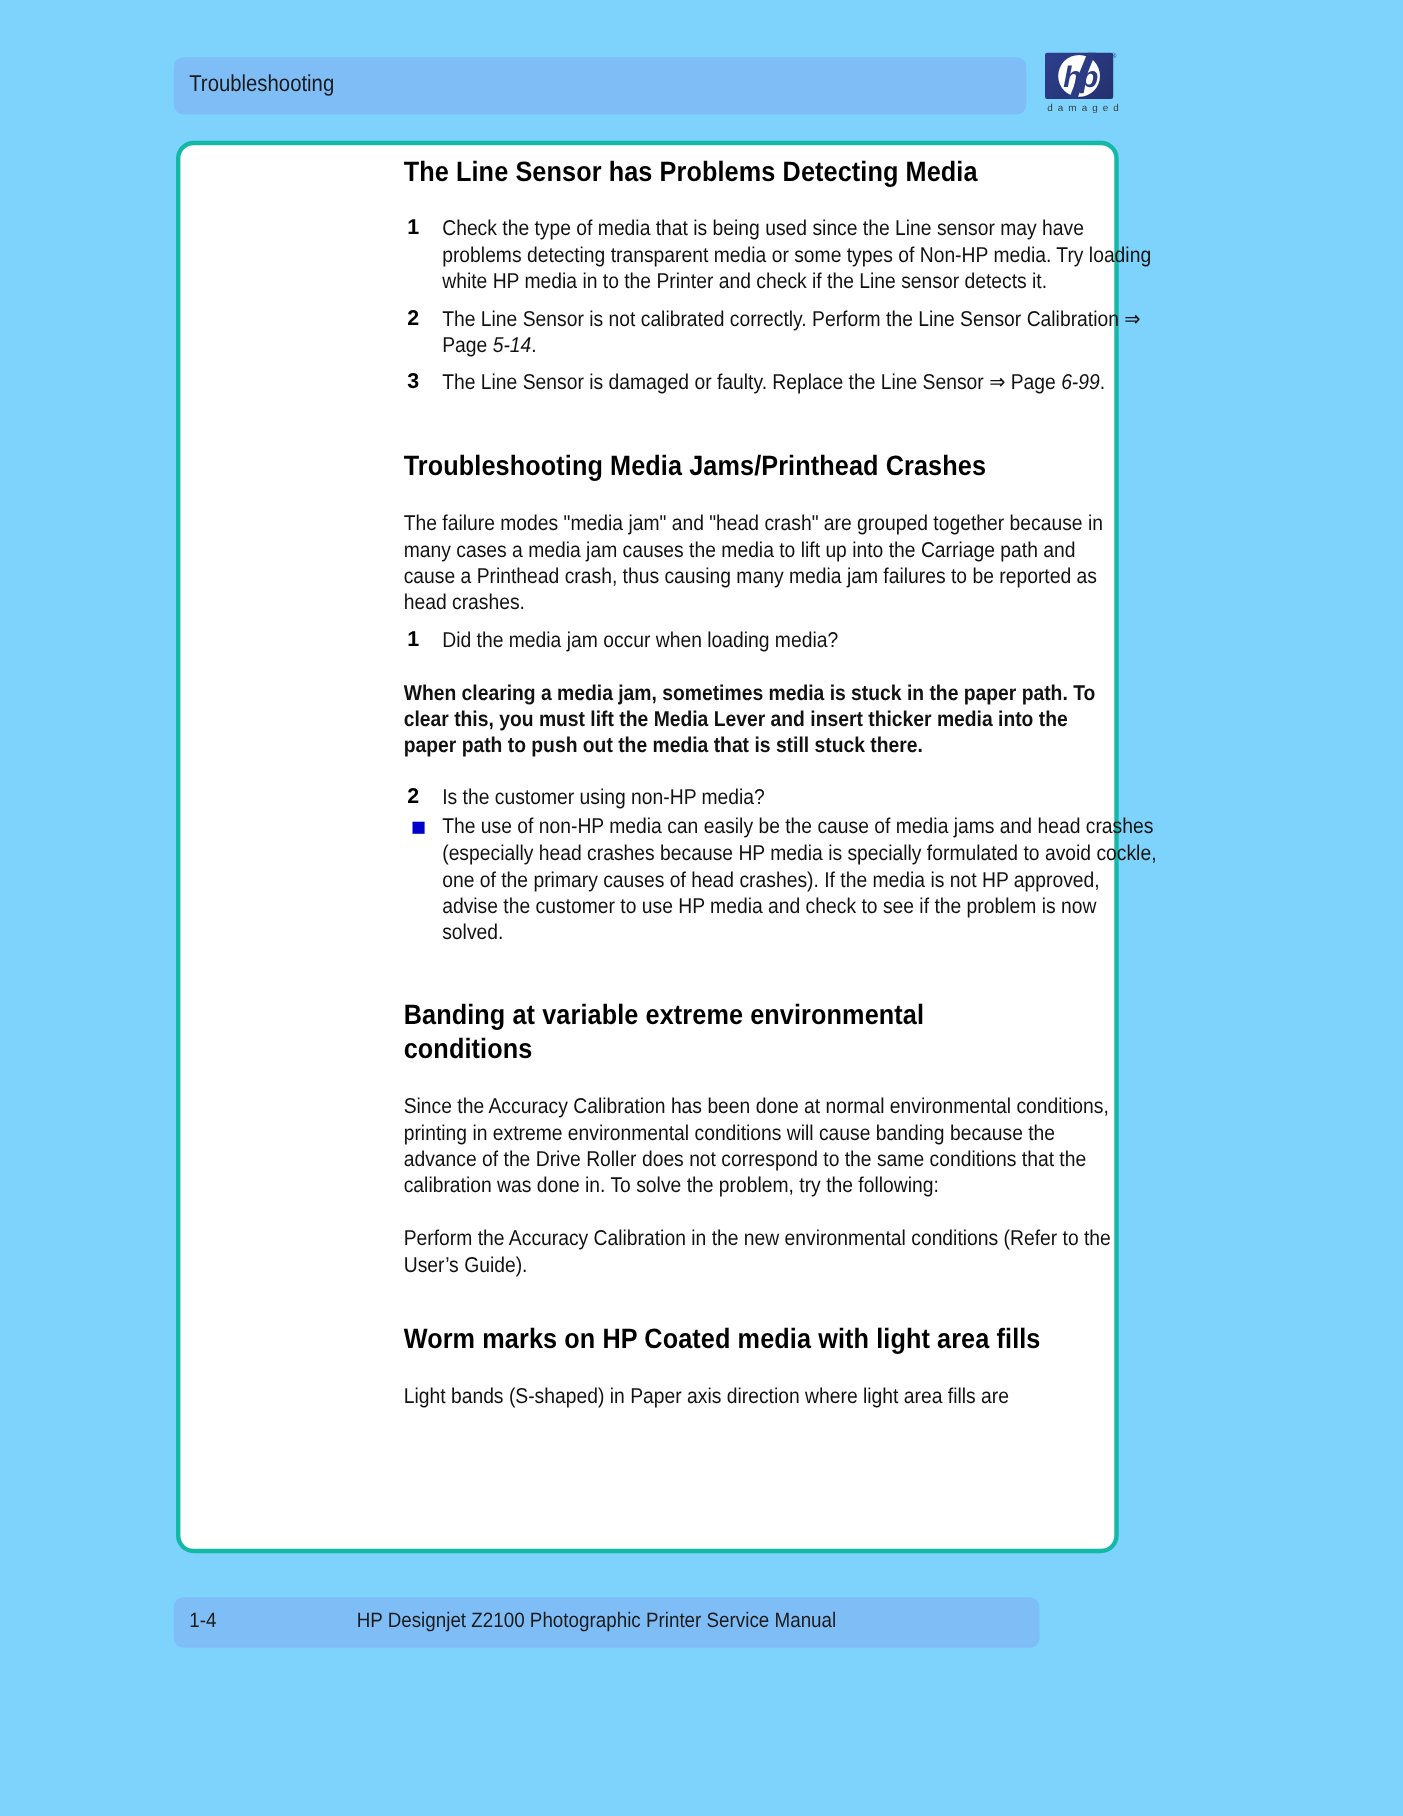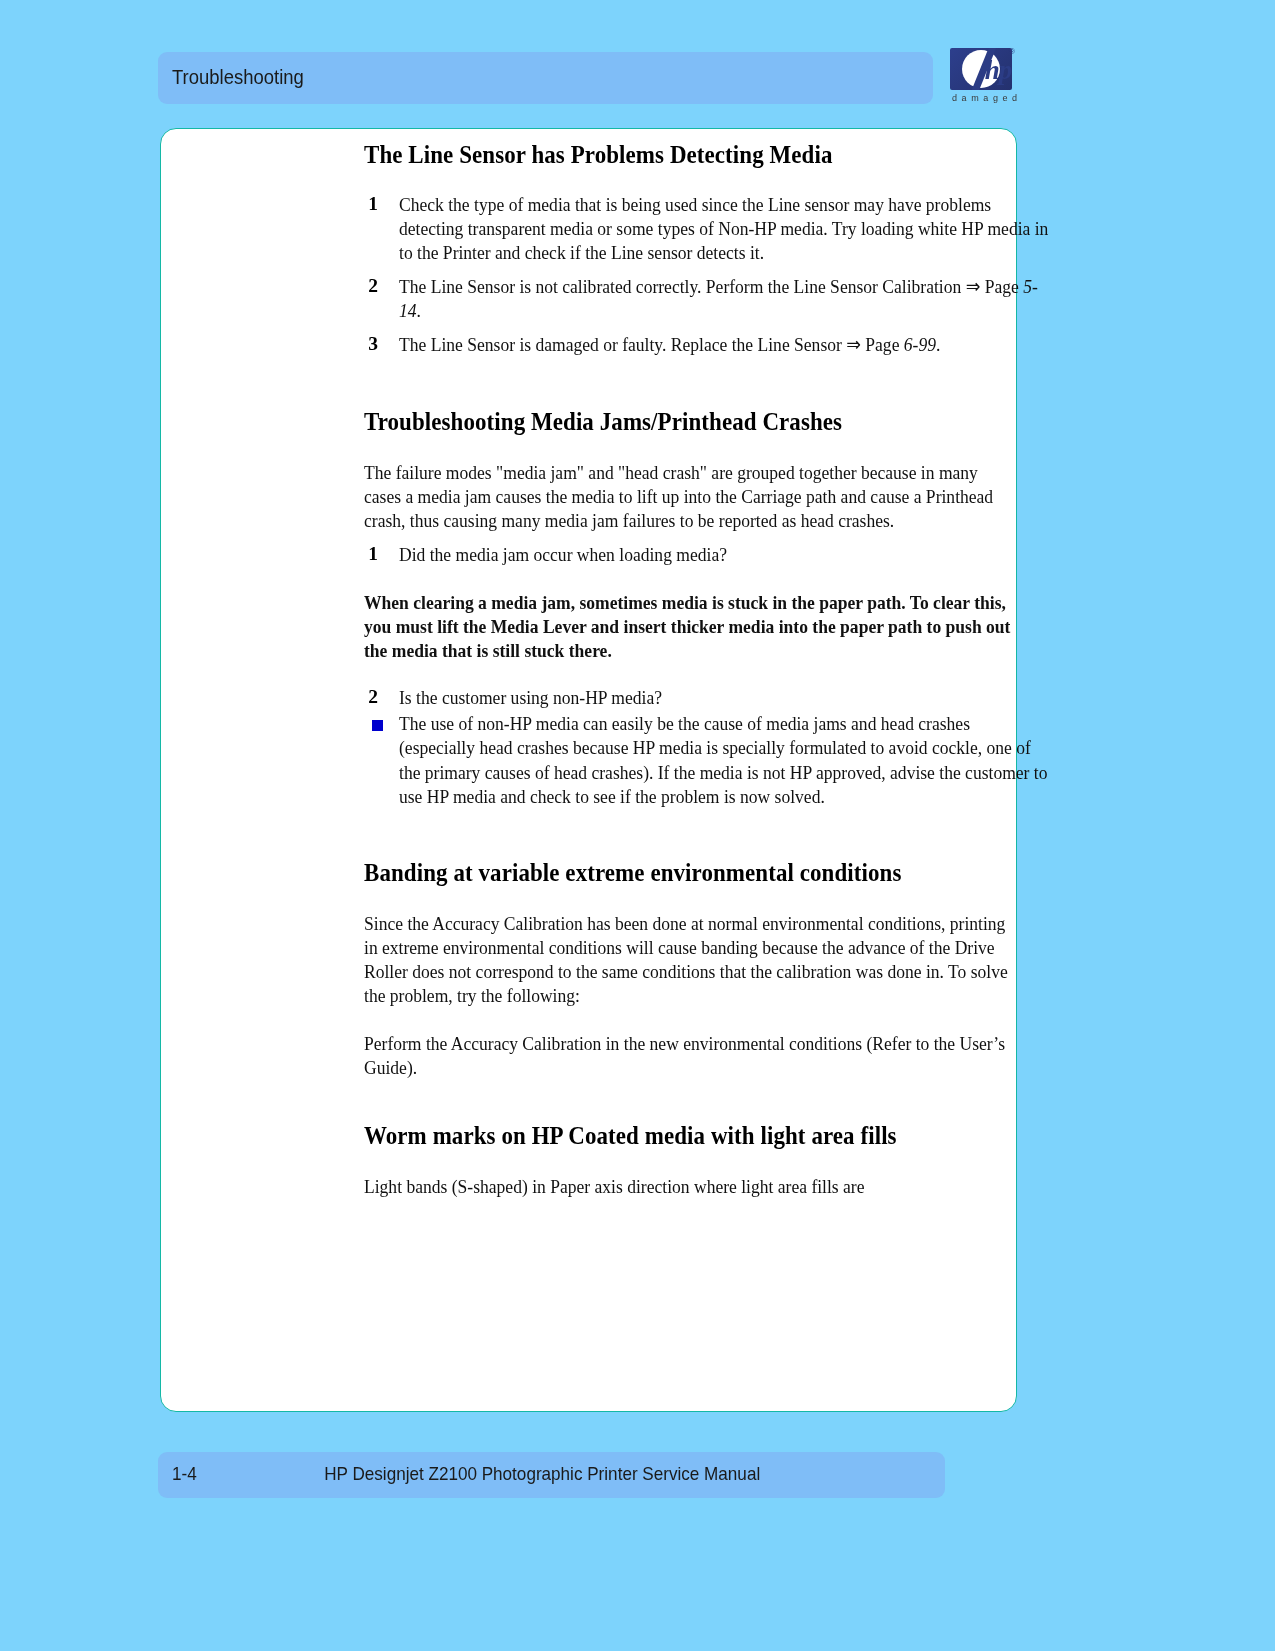--- a/index.html
+++ b/index.html
@@ -88,29 +88,28 @@
     height: 38px;
     border-radius: 50%;
     background: #ffffff;
   }
   .hp-letters {
     position: absolute;
     left: 13px;
     top: 3px;
     width: 38px;
     height: 38px;
-    font-family: Liberation Serif, serif;
+    font-family: Liberation Sans, sans-serif;
     font-style: italic;
     font-weight: bold;
     font-size: 27px;
     color: #2B3C85;
     line-height: 38px;
     text-align: center;
     letter-spacing: -1px;
-    margin-left: 16px;
   }
   .hp-slash {
     position: absolute;
     left: 30px;
     top: -4px;
     width: 7px;
     height: 52px;
     background: #2B3C85;
     transform: rotate(22deg);
   }
@@ -125,25 +124,24 @@
     white-space: nowrap;
   }
 
   
   .content-frame {
     position: absolute;
     left: 160px;
     top: 128px;
     width: 857px;
     height: 1284px;
-    border: 1px solid #14b8a6;
+    border: 4px solid #14b8a6;
     border-radius: 16px;
     box-sizing: border-box;
     background: #ffffff;
-    font-family: Liberation Serif, serif;
   }
 
   
   .col {
     position: absolute;
     left: 203px;   
     top: 10px;
     width: 650px;
   }
 

